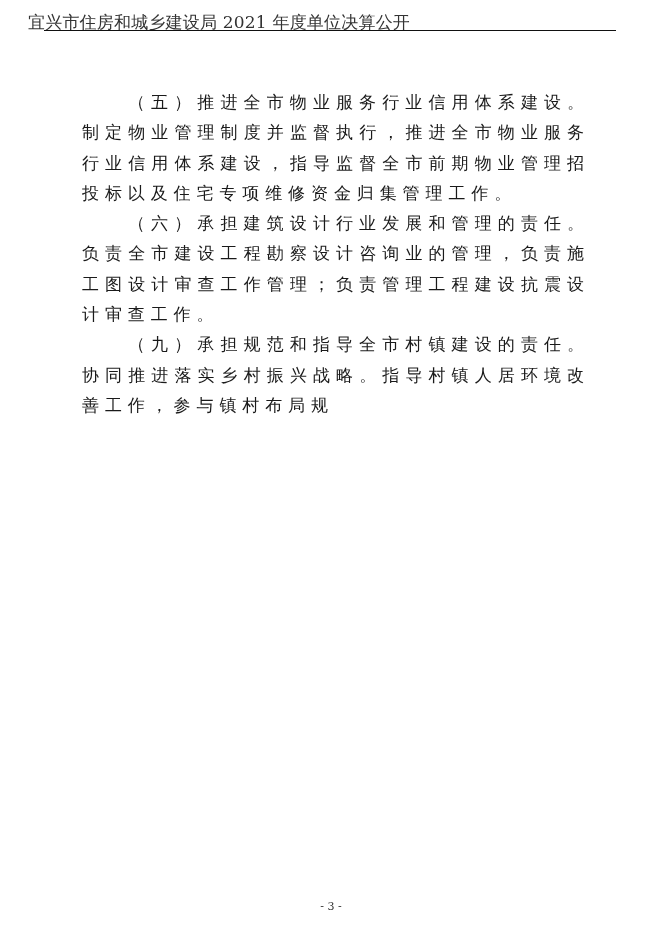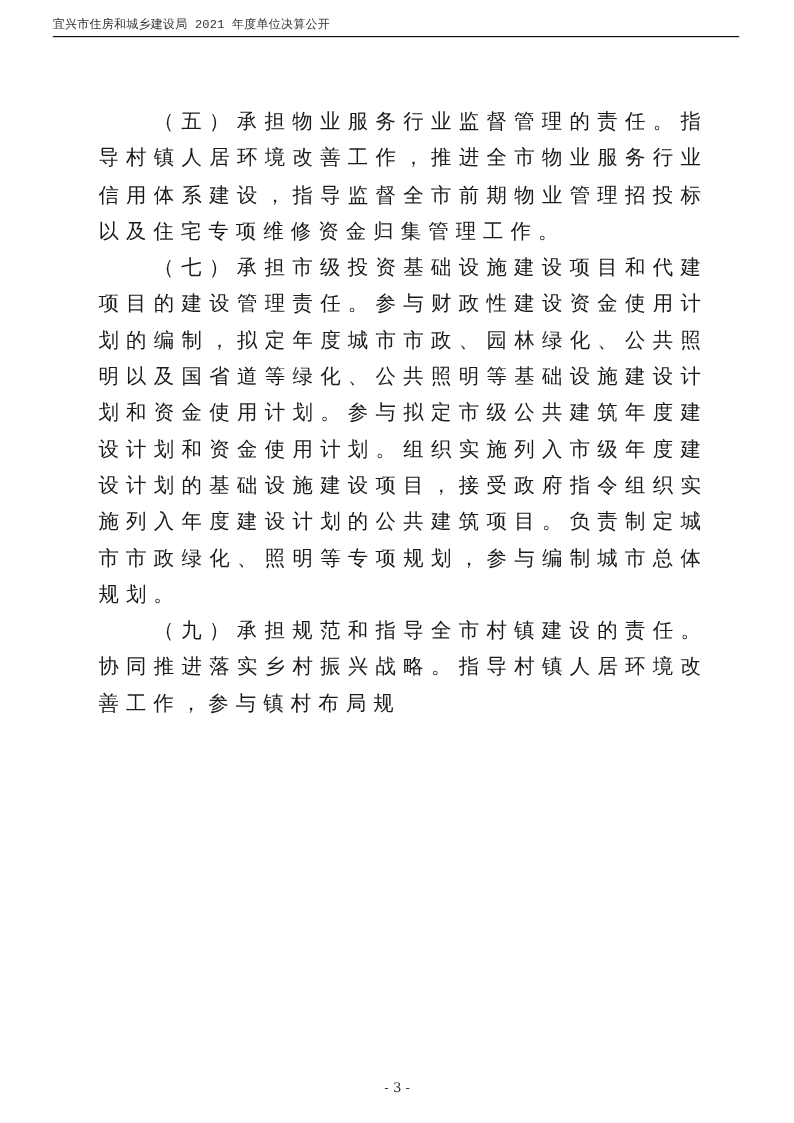--- a/index.html
+++ b/index.html
@@ -1,32 +1,32 @@
 <!DOCTYPE html>
 <html><head>
 <meta charset="utf-8">
 <style>
   html, body { margin: 0; padding: 0; background: #ffffff; }
   body { width: 662px; height: 936px; position: relative; overflow: hidden;
          font-family: "DejaVu Serif", "Liberation Serif", serif; color: #1a1a1a; }
-  .header { position: absolute; left: 44px; top: 12px; width: 572px; height: 20px;
-            font-size: 10px; line-height: 20px; color: #333; letter-spacing: 0.2px; font-family: Liberation Mono, monospace; }
+  .header { position: absolute; left: 28px; top: 12px; width: 572px; height: 20px;
+            font-size: 17px; line-height: 20px; color: #333; letter-spacing: 0.2px; }
   .header-rule { position: absolute; left: 44px; top: 30px; width: 572px; height: 0;
                  border-top: 1.5px solid #111; }
   .body-text { position: absolute; left: 82px; top: 87px; width: 508px; }
   .para { margin: 0; font-size: 17px; line-height: 30.3px; letter-spacing: 5.9px;
           text-align: justify; text-indent: 46px; word-break: break-all; }
   .footer { position: absolute; left: 0; top: 900px; width: 662px; text-align: center;
             font-size: 11px; color: #333; }
 </style>
 </head>
 <body>
 
 <div class="header">宜兴市住房和城乡建设局 2021 年度单位决算公开</div>
 <div class="header-rule"></div>
 
 <div class="body-text">
-  <p class="para">（五）承担物业服务行业监督管理的责任。指导村镇人居环境改善工作，推进全市物业服务行业信用体系建设，指导监督全市前期物业管理招投标以及住宅专项维修资金归集管理工作。</p>
-  <p class="para">（七）承担市级投资基础设施建设项目和代建项目的建设管理责任。参与财政性建设资金使用计划的编制，拟定年度城市市政、园林绿化、公共照明以及国省道等绿化、公共照明等基础设施建设计划和资金使用计划。参与拟定市级公共建筑年度建设计划和资金使用计划。组织实施列入市级年度建设计划的基础设施建设项目，接受政府指令组织实施列入年度建设计划的公共建筑项目。负责制定城市市政绿化、照明等专项规划，参与编制城市总体规划。</p>
+  <p class="para">（五）推进全市物业服务行业信用体系建设。制定物业管理制度并监督执行，推进全市物业服务行业信用体系建设，指导监督全市前期物业管理招投标以及住宅专项维修资金归集管理工作。</p>
+  <p class="para">（六）承担建筑设计行业发展和管理的责任。负责全市建设工程勘察设计咨询业的管理，负责施工图设计审查工作管理；负责管理工程建设抗震设计审查工作。</p>
   <p class="para">（九）承担规范和指导全市村镇建设的责任。协同推进落实乡村振兴战略。指导村镇人居环境改善工作，参与镇村布局规</p>
 </div>
 
 <div class="footer">- 3 -</div>
 
 </body></html>

